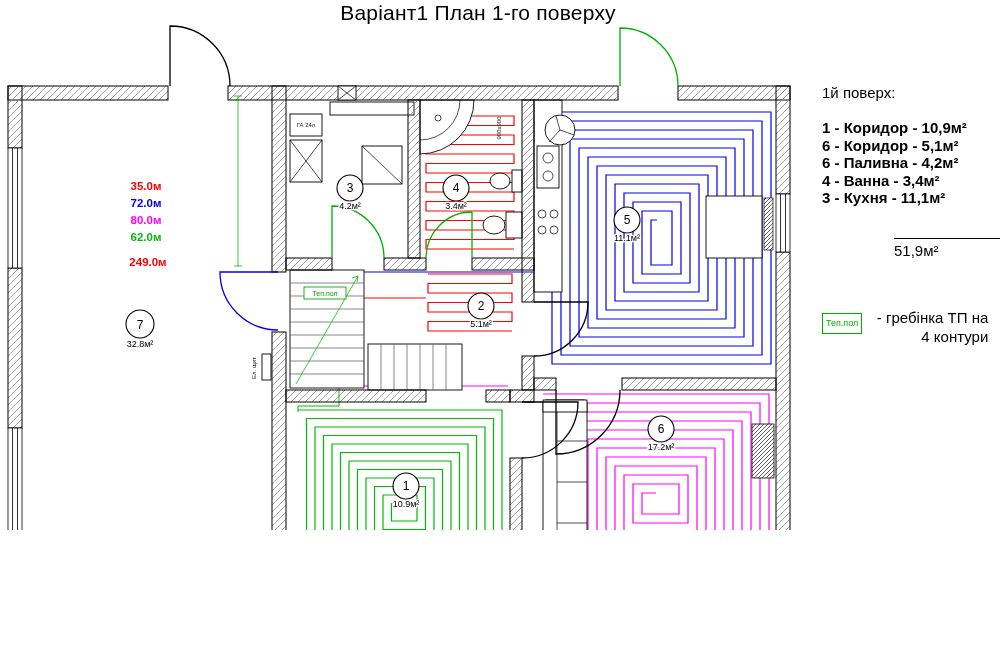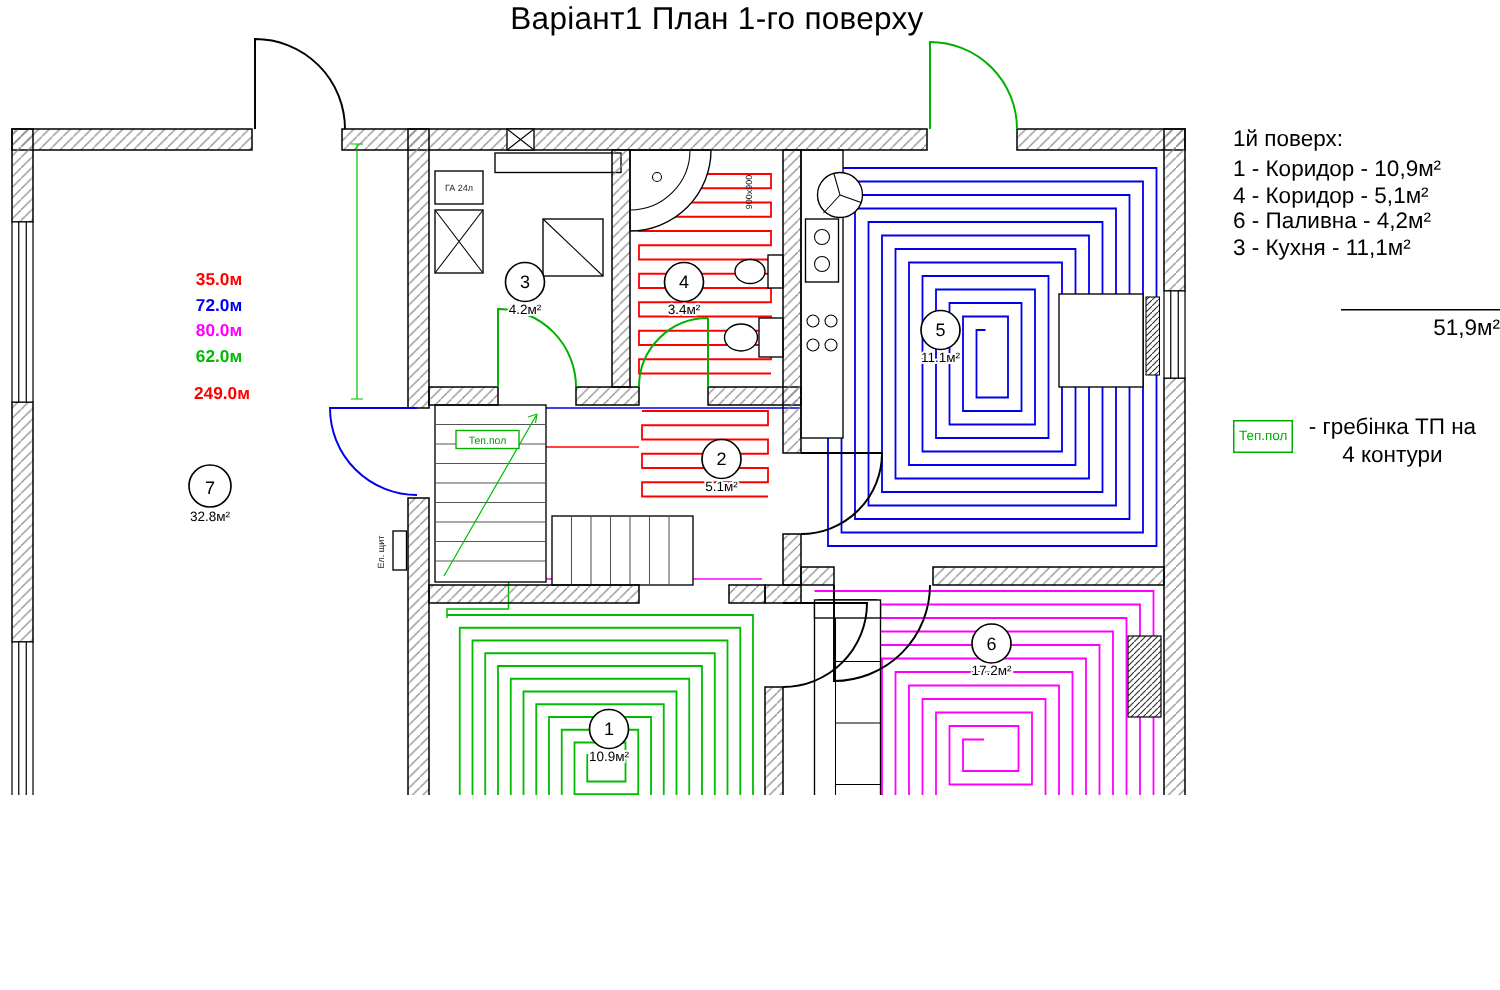--- a/index.html
+++ b/index.html
@@ -3,27 +3,27 @@
 <meta charset="utf-8">
 <style>
   html,body{margin:0;padding:0;background:#fff;}
   .page{position:relative;width:1000px;height:530px;background:#fff;overflow:hidden;
         font-family:"Liberation Sans", sans-serif;color:#000;}
   .title{position:absolute;top:1px;left:0;width:956px;text-align:center;
          font-size:21px;letter-spacing:.2px;}
   .plan-svg{position:absolute;left:0;top:0;}
   
   .panel{position:absolute;left:822px;top:84px;width:178px;font-size:15px;line-height:17.4px;}
-  .panel-heading{margin-bottom:3px;}
-  .room-row{white-space:nowrap;}
+  .panel-heading{margin-bottom:18px;}
+  .room-row{white-space:nowrap;font-weight:bold;}
   .total-wrap{display:flex;justify-content:flex-end;margin-top:32px;}
-  .total{border-top:1.6px solid #000;min-width:106px;text-align:right;padding-top:3px;}
+  .total{border-top:1.6px solid #000;min-width:106px;padding-top:3px;}
   .legend{margin-top:48px;display:flex;align-items:flex-start;gap:6px;}
   .badge{border:1px solid #00b000;color:#00b000;font-size:9px;padding:1px 3px;margin-top:5px;white-space:nowrap;}
-  .legend-text{width:120px;text-align:center;line-height:19px;}
+  .legend-text{width:120px;text-align:right;line-height:19px;}
   
   .wall{fill:url(#hatch);stroke:#000;stroke-width:1;}
   .winline{stroke:#000;stroke-width:.8;fill:none;}
   .winbg{fill:#fff;stroke:none;}
   .fixture{fill:#fff;stroke:#000;stroke-width:.9;}
   .fixline{stroke:#000;stroke-width:.7;fill:none;}
   .grayline{stroke:#555;stroke-width:.7;fill:none;}
   .door{fill:none;stroke-width:1.3;}
   .door-black{stroke:#000;}
   .door-green{stroke:#00b000;}
@@ -270,22 +270,23 @@
       </g>
       <text class="small-label" x="306" y="127">ГА 24л</text>
       <text class="small-label" transform="rotate(-90 501 128)" x="501" y="128">900х900</text>
       <text class="small-label" transform="rotate(-90 256 368)" x="256" y="368">Ел. щит</text>
     </g>
   </svg>
 
   <aside class="panel">
     <div class="panel-heading">1й поверх:</div>
     <div class="room-row">1 - Коридор - 10,9м²</div>
-    <div class="room-row">4 - Коридор - 5,1м²</div>
+    <div class="room-row">6 - Коридор - 5,1м²</div>
     <div class="room-row">6 - Паливна - 4,2м²</div>
+    <div class="room-row">4 - Ванна    - 3,4м²</div>
     <div class="room-row">3 - Кухня    - 11,1м²</div>
     <div class="total-wrap">
       <div class="total">51,9м²</div>
     </div>
     <div class="legend">
       <span class="badge">Теп.пол</span>
       <span class="legend-text">- гребінка ТП на 4 контури</span>
     </div>
   </aside>
 </div>

